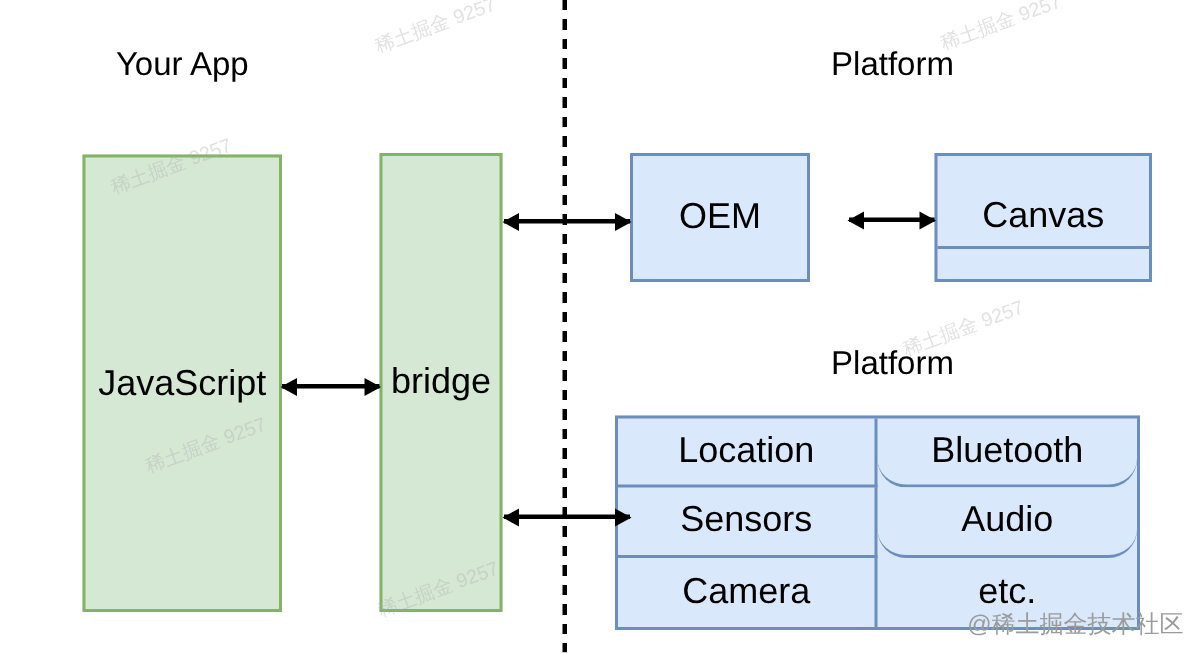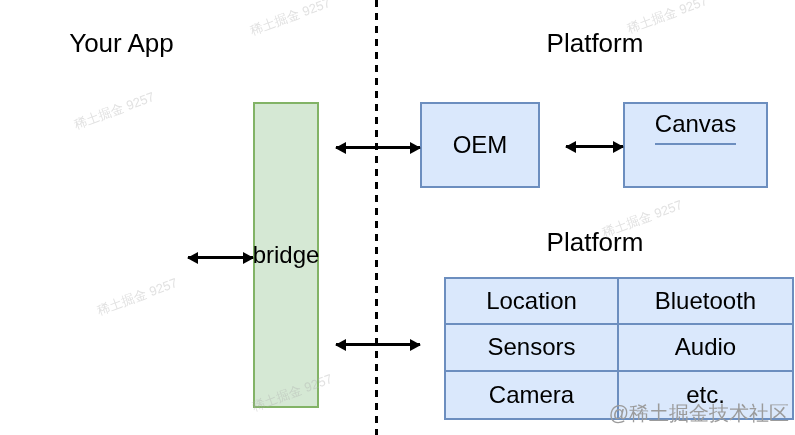--- a/index.html
+++ b/index.html
@@ -1,49 +1,49 @@
 <!DOCTYPE html>
 <html><head>
 <meta charset="utf-8">
 <style>
   html,body{margin:0;padding:0;}
   .stage{
     position:relative;width:795px;height:435px;background:#ffffff;overflow:hidden;
     font-family:"Liberation Sans",sans-serif;color:#000;
   }
   .title{
-    position:absolute;font-size:26px;font-weight:400;text-align:center;
+    position:absolute;font-size:22px;font-weight:400;text-align:center;
     white-space:nowrap;line-height:30px;
   }
   .title-your-app{left:55px;top:28px;width:133px;}
   .title-platform{left:420px;top:28px;width:350px;}
   .title-services{left:420px;top:227px;width:350px;}
 
   .box{position:absolute;box-sizing:border-box;display:flex;align-items:center;justify-content:center;}
   .green{background:#d5e8d4;border:2px solid #82b366;}
   .blue{background:#dae8fc;border:2px solid #6c8ebf;}
   .box-label{font-size:24px;line-height:28px;text-align:center;}
 
   .js-box{left:55px;top:103px;width:133px;height:305px;}
-  .bridge-box{left:253px;top:102px;width:66px;height:306px;}
+  .bridge-box{left:253px;top:102px;width:82px;height:306px;}
   .oem-box{left:420px;top:102px;width:120px;height:86px;flex-direction:column;}
-  .canvas-events-box{left:623px;top:102px;width:145px;height:86px;padding:0;flex-direction:row;align-items:stretch;}
+  .canvas-events-box{left:623px;top:102px;width:145px;height:86px;padding:0;flex-direction:column;align-items:stretch;}
   .ce-half{box-sizing:border-box;height:41px;display:flex;align-items:center;justify-content:center;font-size:24px;}
   .ce-top{border-bottom:2px solid #6c8ebf;}
 
   .svc-table{
-    position:absolute;left:444px;top:277px;width:350px;height:143px;box-sizing:border-box;
+    position:absolute;left:410px;top:277px;width:350px;height:143px;box-sizing:border-box;
     background:#dae8fc;border:2px solid #6c8ebf;
     display:grid;grid-template-columns:1fr 1fr;grid-template-rows:repeat(3,1fr);
   }
   .svc-cell{
     box-sizing:border-box;display:flex;align-items:center;justify-content:center;
     font-size:24px;border-right:2px solid #6c8ebf;border-bottom:2px solid #6c8ebf;
   }
-  .svc-cell:nth-child(2n){border-right:none;}
+  .svc-cell:nth-child(2n){border-right:none;border-radius:19px;}
   .svc-cell:nth-child(5),.svc-cell:nth-child(6){border-bottom:none;}
 
   .divider{
     position:absolute;left:375px;top:0;width:2.5px;height:435px;
     background:repeating-linear-gradient(to bottom,#000 0 7px,transparent 7px 13px);
   }
 
   .arrow{position:absolute;height:3px;background:#000;}
   .arrow::before{
     content:"";position:absolute;left:-1px;top:-4.5px;width:0;height:0;
@@ -62,32 +62,35 @@
     position:absolute;font-size:13px;color:#aaaaaa;opacity:0.35;white-space:nowrap;
     transform:rotate(-20deg);pointer-events:none;
   }
   .wm1{left:248px;top:8px;}
   .wm2{left:625px;top:6px;}
   .wm3{left:72px;top:102px;}
   .wm4{left:95px;top:288px;}
   .wm5{left:600px;top:210px;}
   .wm6{left:250px;top:384px;}
   .credit{
-    position:absolute;right:6px;bottom:8px;font-size:20px;color:#9b9b9b;white-space:nowrap;
+    position:absolute;right:6px;bottom:8px;font-size:16px;color:#9b9b9b;white-space:nowrap;
   }
 </style>
 </head>
 <body>
 
 <div class="stage">
 
   <div class="title title-your-app">Your App</div>
   <div class="title title-platform">Platform</div>
   <div class="title title-services">Platform</div>
 
+  <div class="box green js-box">
+    <span class="box-label">JavaScript</span>
+  </div>
 
   <div class="box green bridge-box">
     <span class="box-label">bridge</span>
   </div>
 
   <div class="divider"></div>
 
   <div class="box blue oem-box">
     <span class="box-label">OEM</span>
   </div>

